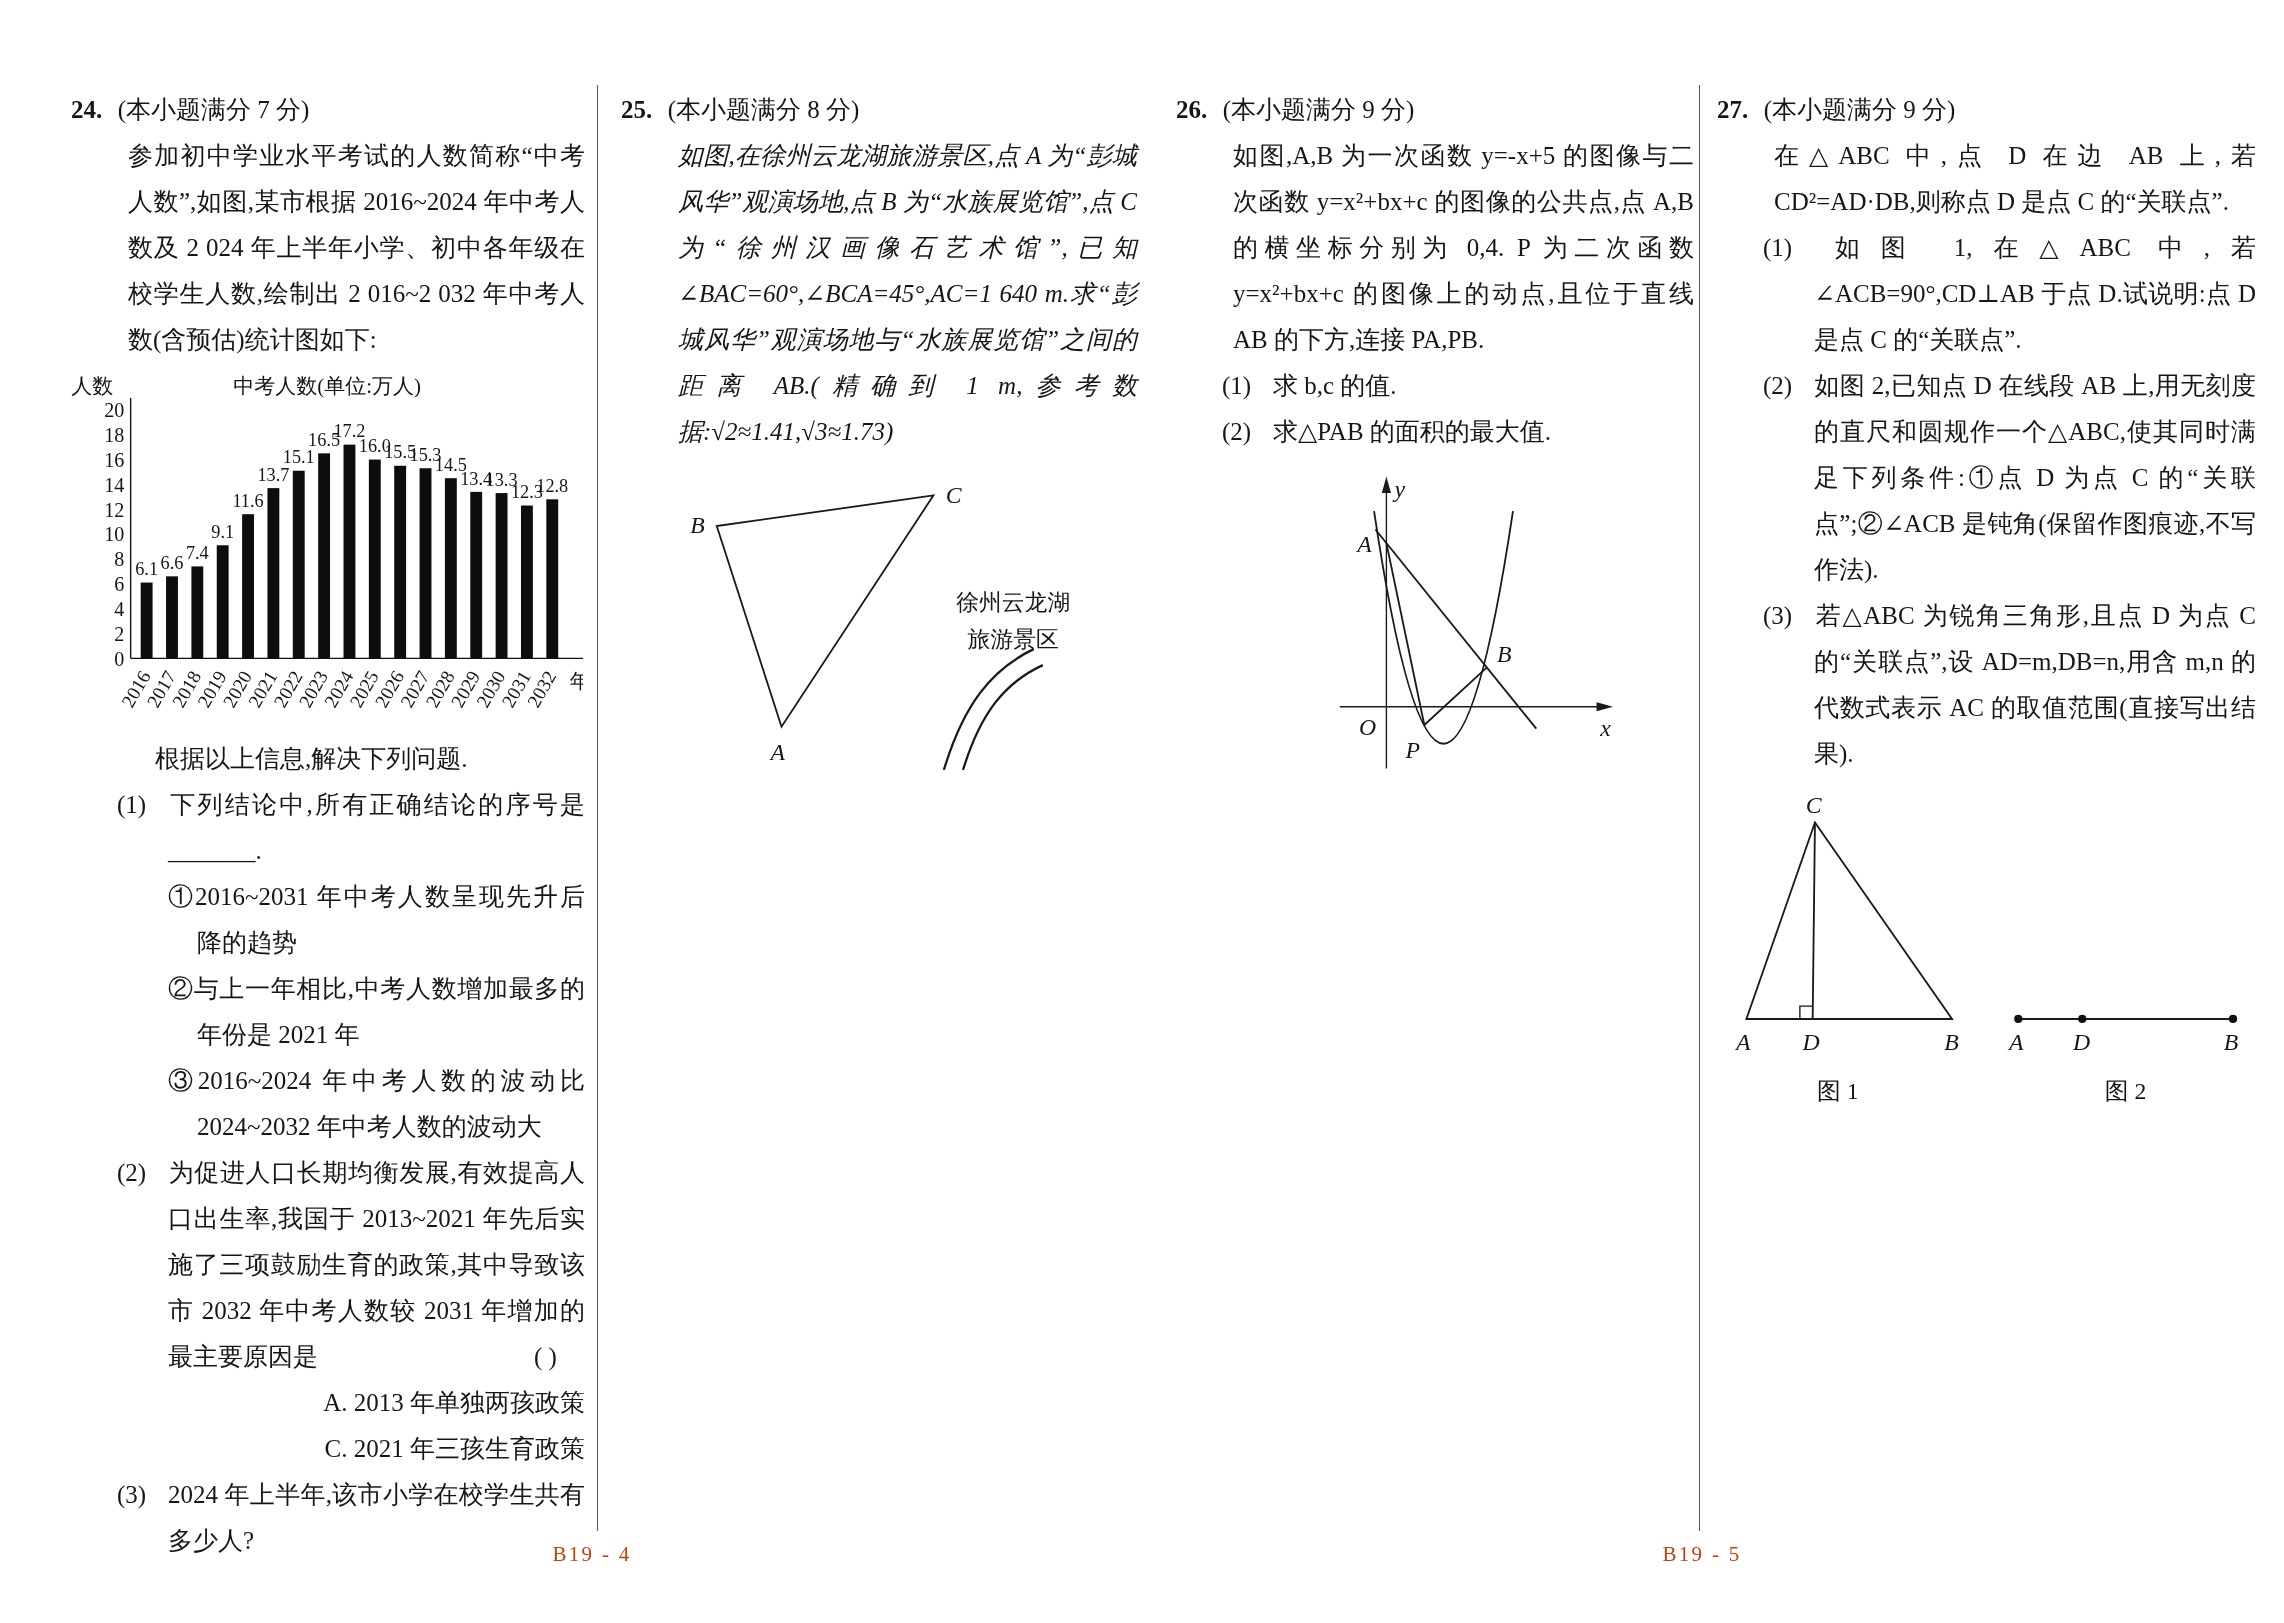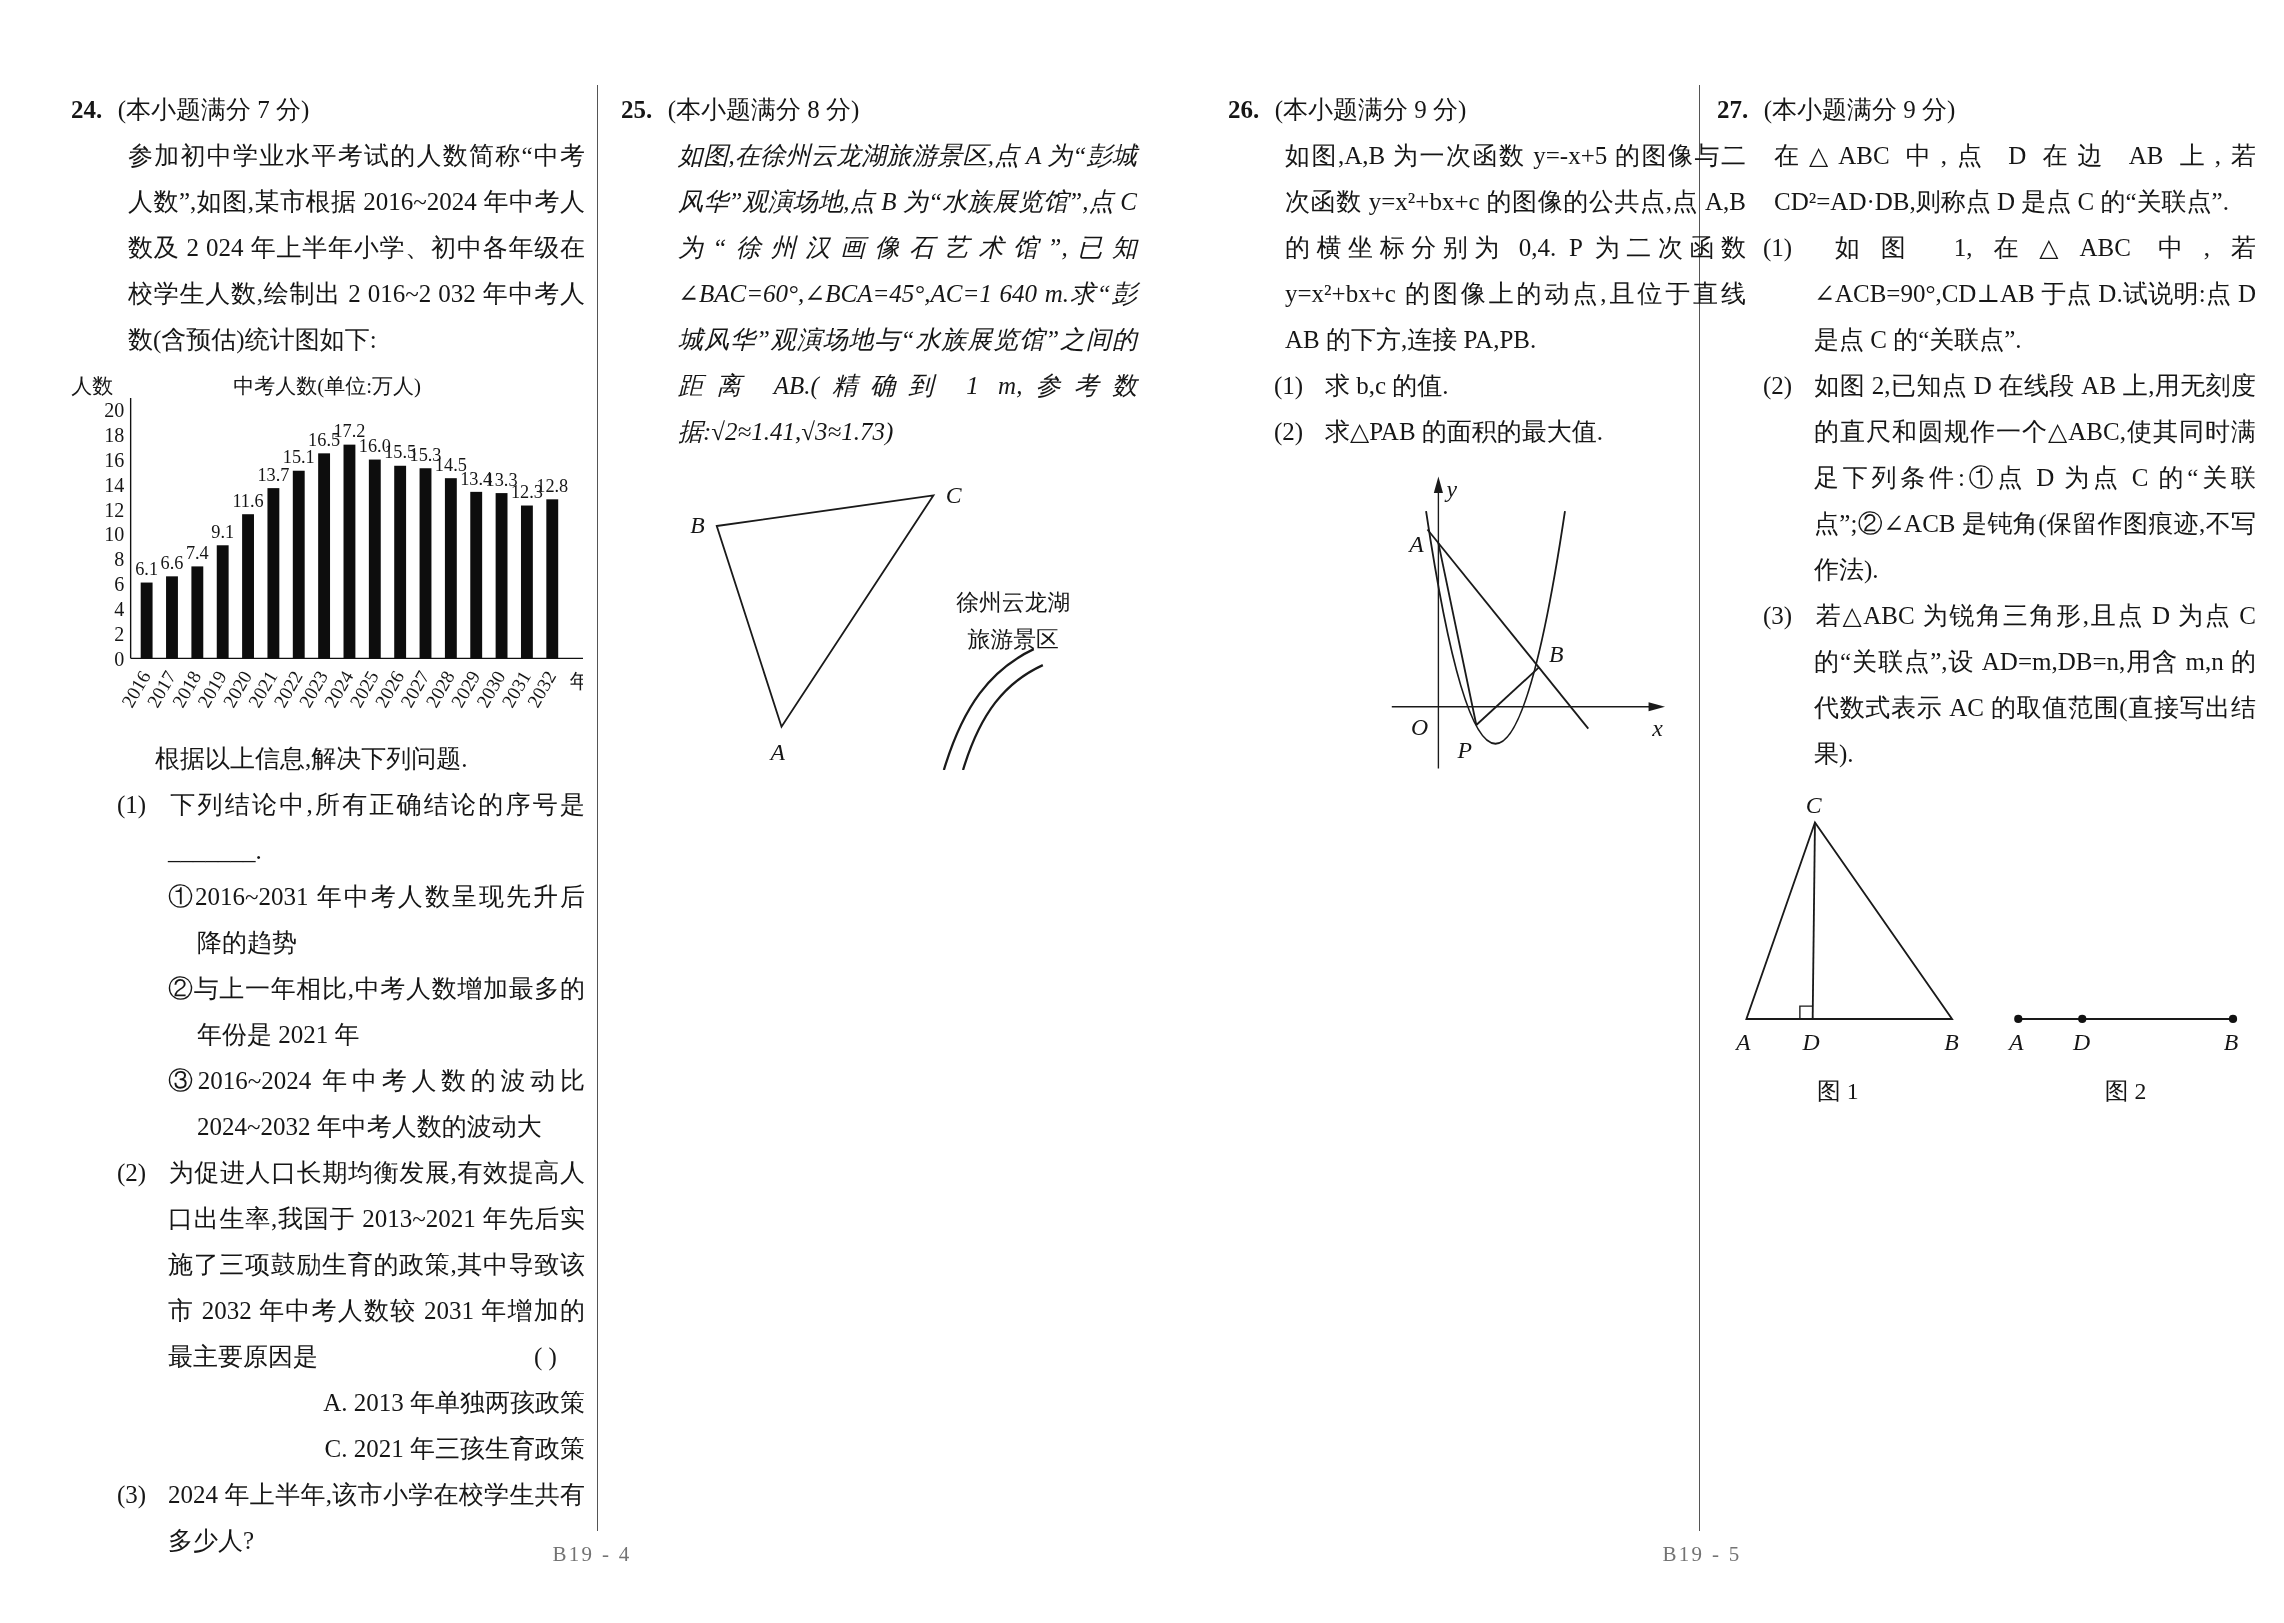--- a/index.html
+++ b/index.html
@@ -2,38 +2,38 @@
 <html style="font-size:7.3px"><head>
 <meta charset="utf-8">
 <style>
   html,body{margin:0;padding:0;background:#e9e9e9;}
   .sheet{position:relative;width:3372px;height:1624px;background:#ffffff;overflow:hidden;
          font-family:"Liberation Serif","DejaVu Serif",serif;color:#161616;
          font-size:25px;line-height:46px;}
   .col{position:absolute;top:87px;}
   #col1{left:71px;width:514px;}
   #col2{left:621px;width:516px;}
-  #col3{left:1228px;width:518px;}
+  #col3{left:1176px;width:518px;}
   #col4{left:1717px;width:539px;}
   .vline{position:absolute;top:85px;height:1446px;width:1.4px;background:#555;}
   .q-head{white-space:nowrap;}
   .q-num{font-weight:bold;margin-right:15.5px;}
   .para{margin-left:57px;text-align:justify;}
   .blk{margin-left:46px;padding-left:51px;text-indent:-51px;text-align:justify;}
   .mk{display:inline-block;width:51px;text-indent:0;}
   .sub{margin-left:97px;}
   .it{padding-left:29px;text-indent:-29px;text-align:justify;}
   .opt{text-align:right;}
   .bracket{float:right;}
   .fig{display:block;}
   svg text{font-family:"Liberation Serif","DejaVu Serif",serif;fill:#161616;}
   .dl{font-size:52px;font-style:italic;}
   .cap{font-size:52px;}
   .anno{font-size:50px;}
-  .footer{position:absolute;top:1531px;font-size:21px;letter-spacing:2.3px;transform:translateX(-50%);color:#737373;}
+  .footer{position:absolute;top:1531px;font-size:21px;letter-spacing:2.3px;transform:translateX(-50%);color:#c2410c;}
   .ln{stroke:#1a1a1a;stroke-width:4;fill:none;}
   .thin{stroke:#1a1a1a;stroke-width:3;fill:none;}
 </style>
 </head>
 <body>
 
 <div class="sheet">
 
   <div class="vline" style="left:597px;"></div>
   <div class="vline" style="left:1699px;"></div>

